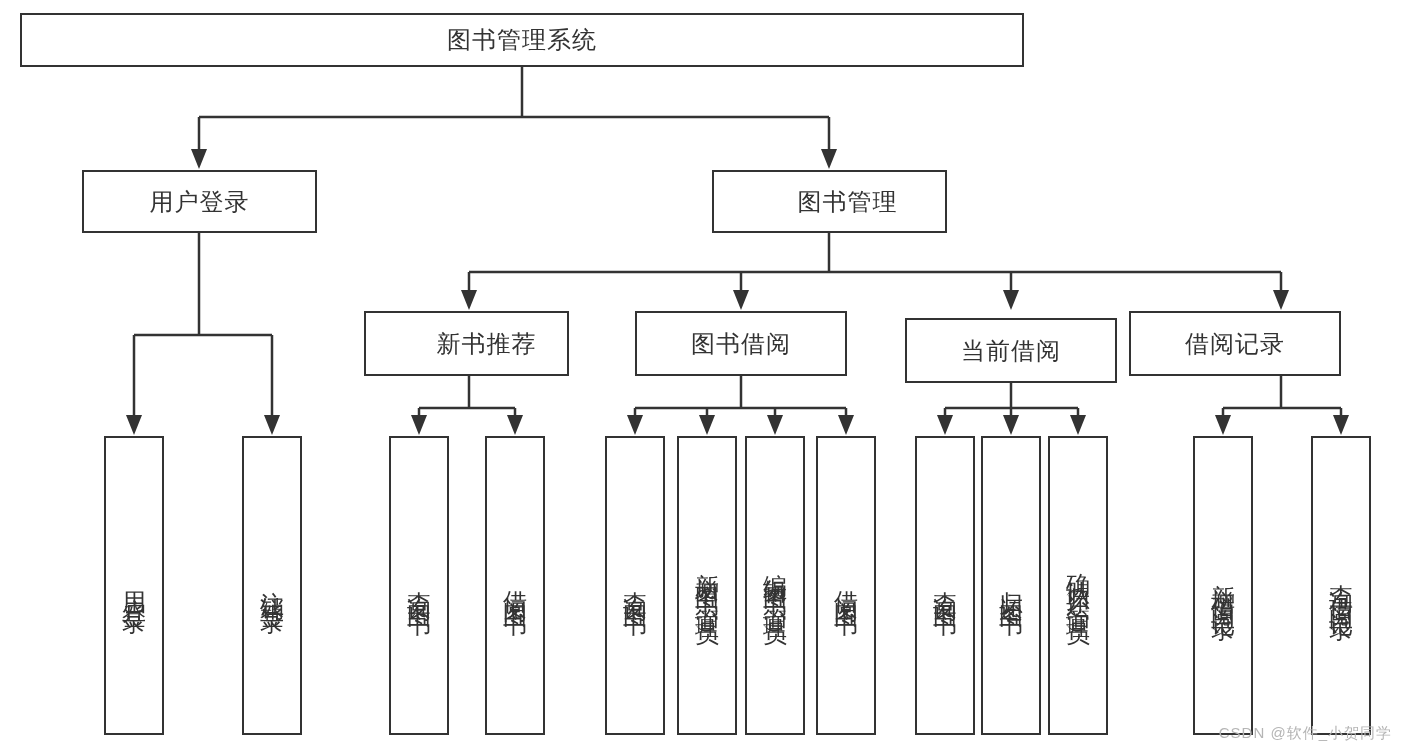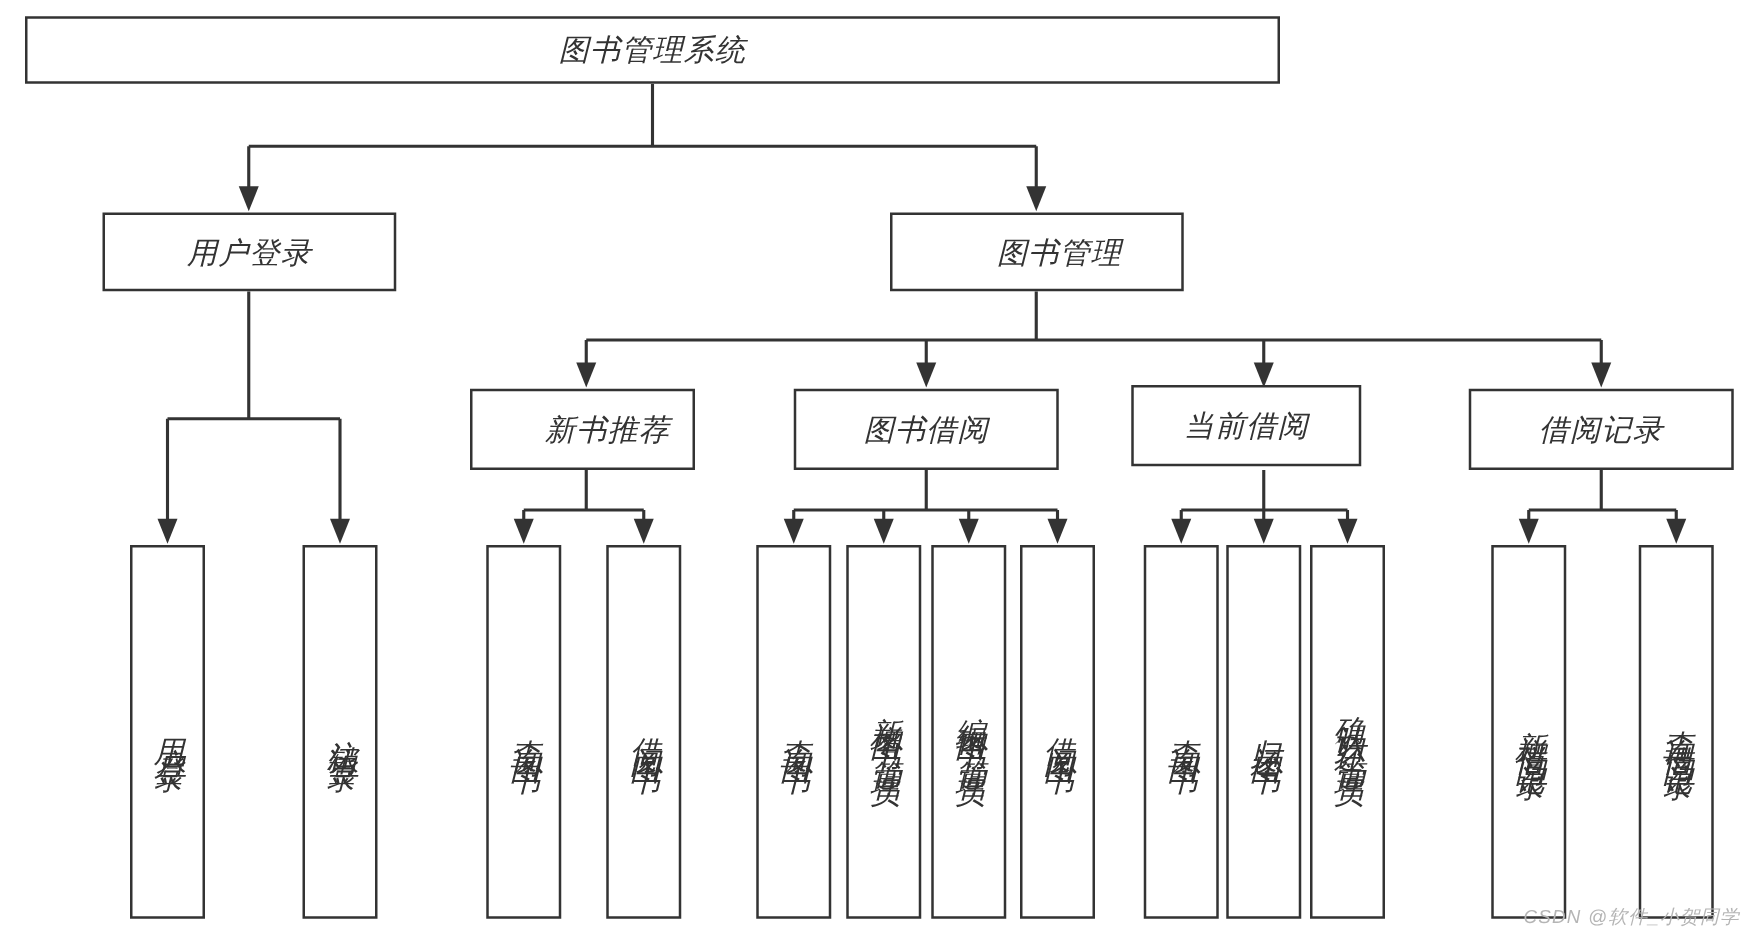--- a/index.html
+++ b/index.html
@@ -13,21 +13,20 @@
   body {
     font-family: "Liberation Sans", sans-serif;
     background: var(--background);
   }
   .canvas {
     position: relative;
     width: 1405px;
     height: 747px;
     background: var(--background);
     overflow: hidden;
-    font-style: italic;
   }
   .connectors {
     position: absolute;
     left: 0; top: 0;
     width: 1405px;
     height: 747px;
   }
   .cline {
     stroke: var(--line);
     stroke-width: 2.5;
@@ -158,30 +157,30 @@
     <span class="htext">图书管理系统</span>
   </div>
 
   <div class="node" style="left:82px; top:170px; width:235px; height:63px;">
     <span class="htext">用户登录</span>
   </div>
   <div class="node" style="left:712px; top:170px; width:235px; height:63px;padding-left:36px;">
     <span class="htext">图书管理</span>
   </div>
 
-  <div class="node" style="left:376px; top:311px; width:180px; height:65px;padding-left:40px;">
+  <div class="node" style="left:364px; top:311px; width:205px; height:65px;padding-left:40px;">
     <span class="htext">新书推荐</span>
   </div>
   <div class="node" style="left:635px; top:311px; width:212px; height:65px;justify-content:center;">
     <span class="htext">图书借阅</span>
   </div>
-  <div class="node" style="left:905px; top:308px; width:184px; height:65px;">
+  <div class="node" style="left:905px; top:318px; width:212px; height:65px;">
     <span class="htext">当前借阅</span>
   </div>
-  <div class="node" style="left:1175px; top:311px; width:212px; height:65px;">
+  <div class="node" style="left:1129px; top:311px; width:212px; height:65px;">
     <span class="htext">借阅记录</span>
   </div>
 
   <div class="node" style="left:104px; top:436px; width:60px; height:299px;">
     <span class="vtext">用户登录</span>
   </div>
   <div class="node" style="left:242px; top:436px; width:60px; height:299px;">
     <span class="vtext">注销登录</span>
   </div>
 

